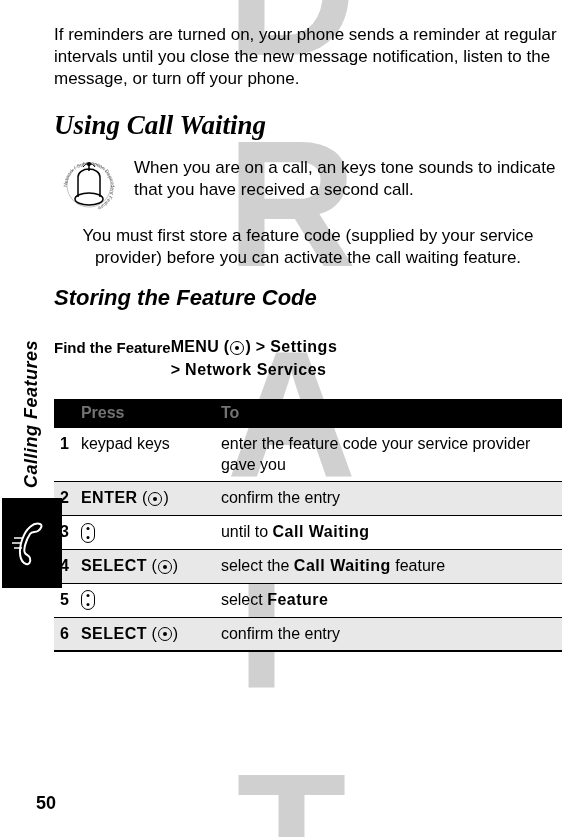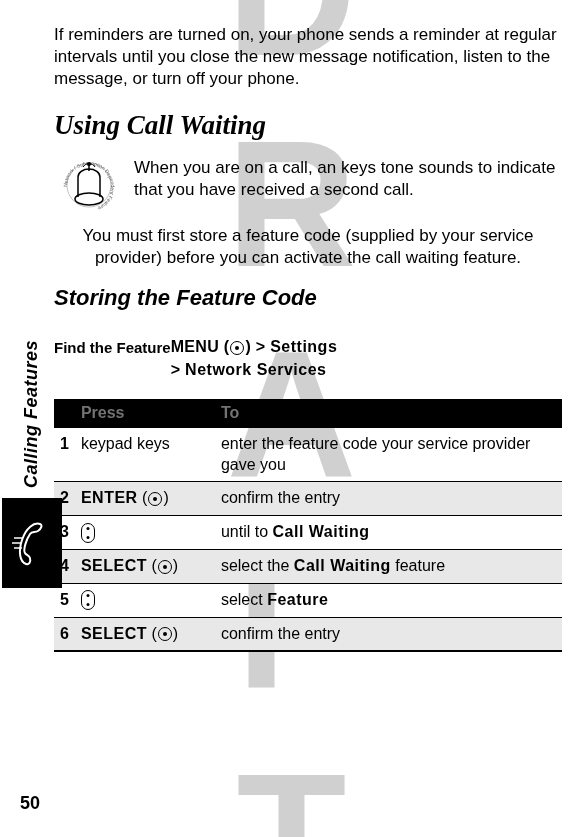--- a/index.html
+++ b/index.html
@@ -199,21 +199,21 @@
       margin-left: -18px;
     }
     .sidebar-icon svg {
       position: absolute;
       top: 50%; left: 50%;
       transform: translate(-50%, -50%);
     }
     .page-number {
       position: absolute;
       bottom: 22px;
-      left: 20px;
+      left: 36px;
       font-weight: bold;
       font-size: 18px;
       z-index: 2;
     }
     .path-line { display: block; }
     .path-indent { padding-left: 0; }
   </style>
 </head>
 <body>
 

